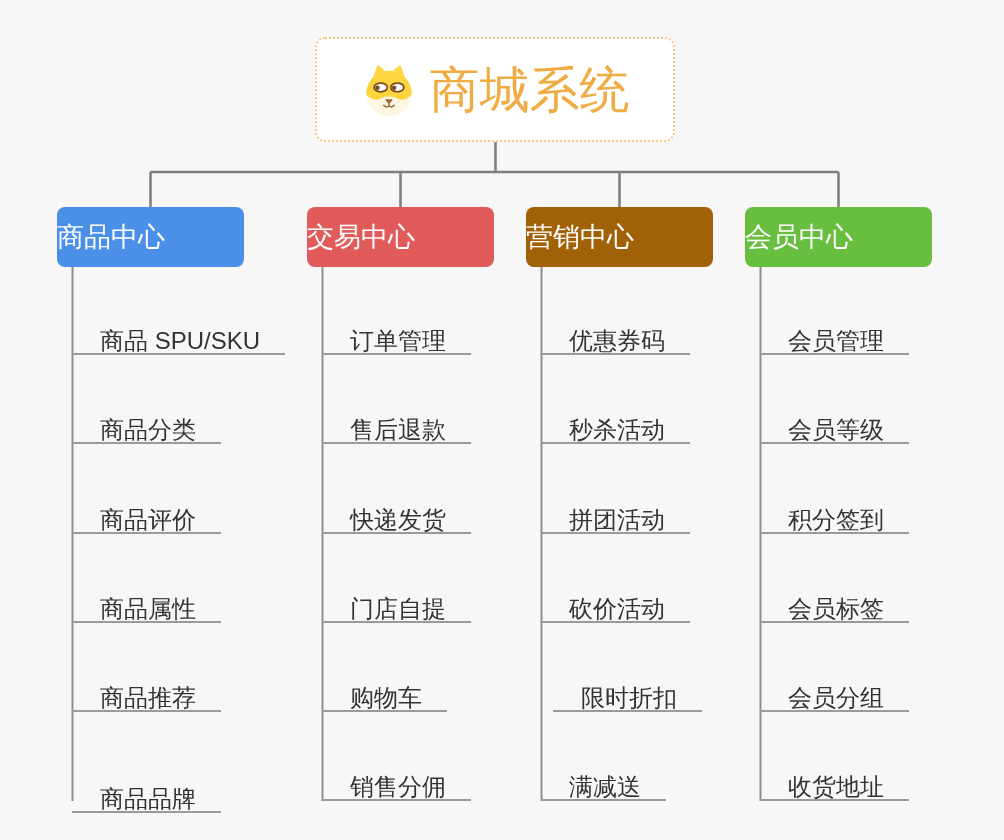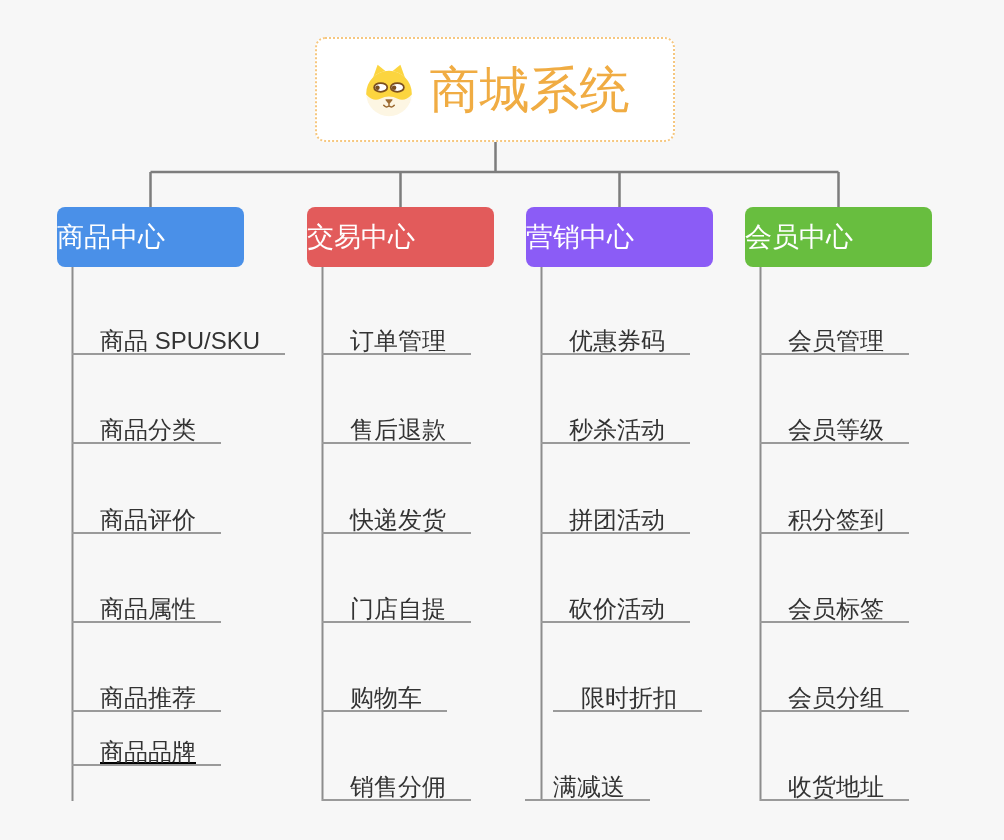--- a/index.html
+++ b/index.html
@@ -83,21 +83,21 @@
     </div>
   <div class="leaf" style="left:72px;top:486px;">
       <span>商品评价</span>
     </div>
   <div class="leaf" style="left:72px;top:575px;">
       <span>商品属性</span>
     </div>
   <div class="leaf" style="left:72px;top:664px;">
       <span>商品推荐</span>
     </div>
-  <div class="leaf" style="left:72px;top:718px;text-decoration:underline;">
+  <div class="leaf" style="left:72px;top:765px;">
       <span>商品品牌</span>
     </div>
 
   <div class="branch-box" style="left: 307px; background: rgb(226, 91, 91);">
     <span class="branch-label">交易中心</span>
   </div>
   <div class="leaf" style="left:322px;top:307px;">
       <span>订单管理</span>
     </div>
   <div class="leaf" style="left:322px;top:396px;">
@@ -109,39 +109,39 @@
   <div class="leaf" style="left:322px;top:575px;text-align:center;">
       <span>门店自提</span>
     </div>
   <div class="leaf" style="left:322px;top:664px;">
       <span>购物车</span>
     </div>
   <div class="leaf" style="left:322px;top:753px;">
       <span>销售分佣</span>
     </div>
 
-  <div class="branch-box" style="left: 526px; background: #8b5cf6;">
+  <div class="branch-box" style="left: 526px; background: #a16207;">
     <span class="branch-label">营销中心</span>
   </div>
   <div class="leaf" style="left:541px;top:307px;">
       <span>优惠券码</span>
     </div>
   <div class="leaf" style="left:541px;top:396px;">
       <span>秒杀活动</span>
     </div>
   <div class="leaf" style="left:541px;top:486px;">
       <span>拼团活动</span>
     </div>
   <div class="leaf" style="left:541px;top:575px;">
       <span>砍价活动</span>
     </div>
   <div class="leaf" style="left:541px;top:664px;margin-left:12px;">
       <span>限时折扣</span>
     </div>
-  <div class="leaf" style="left:525px;top:753px;">
+  <div class="leaf" style="left:541px;top:753px;">
       <span>满减送</span>
     </div>
 
   <div class="branch-box" style="left: 745px; background: rgb(104, 190, 63);">
     <span class="branch-label">会员中心</span>
   </div>
   <div class="leaf" style="left:760px;top:307px;">
       <span>会员管理</span>
     </div>
   <div class="leaf" style="left:760px;top:396px;">

